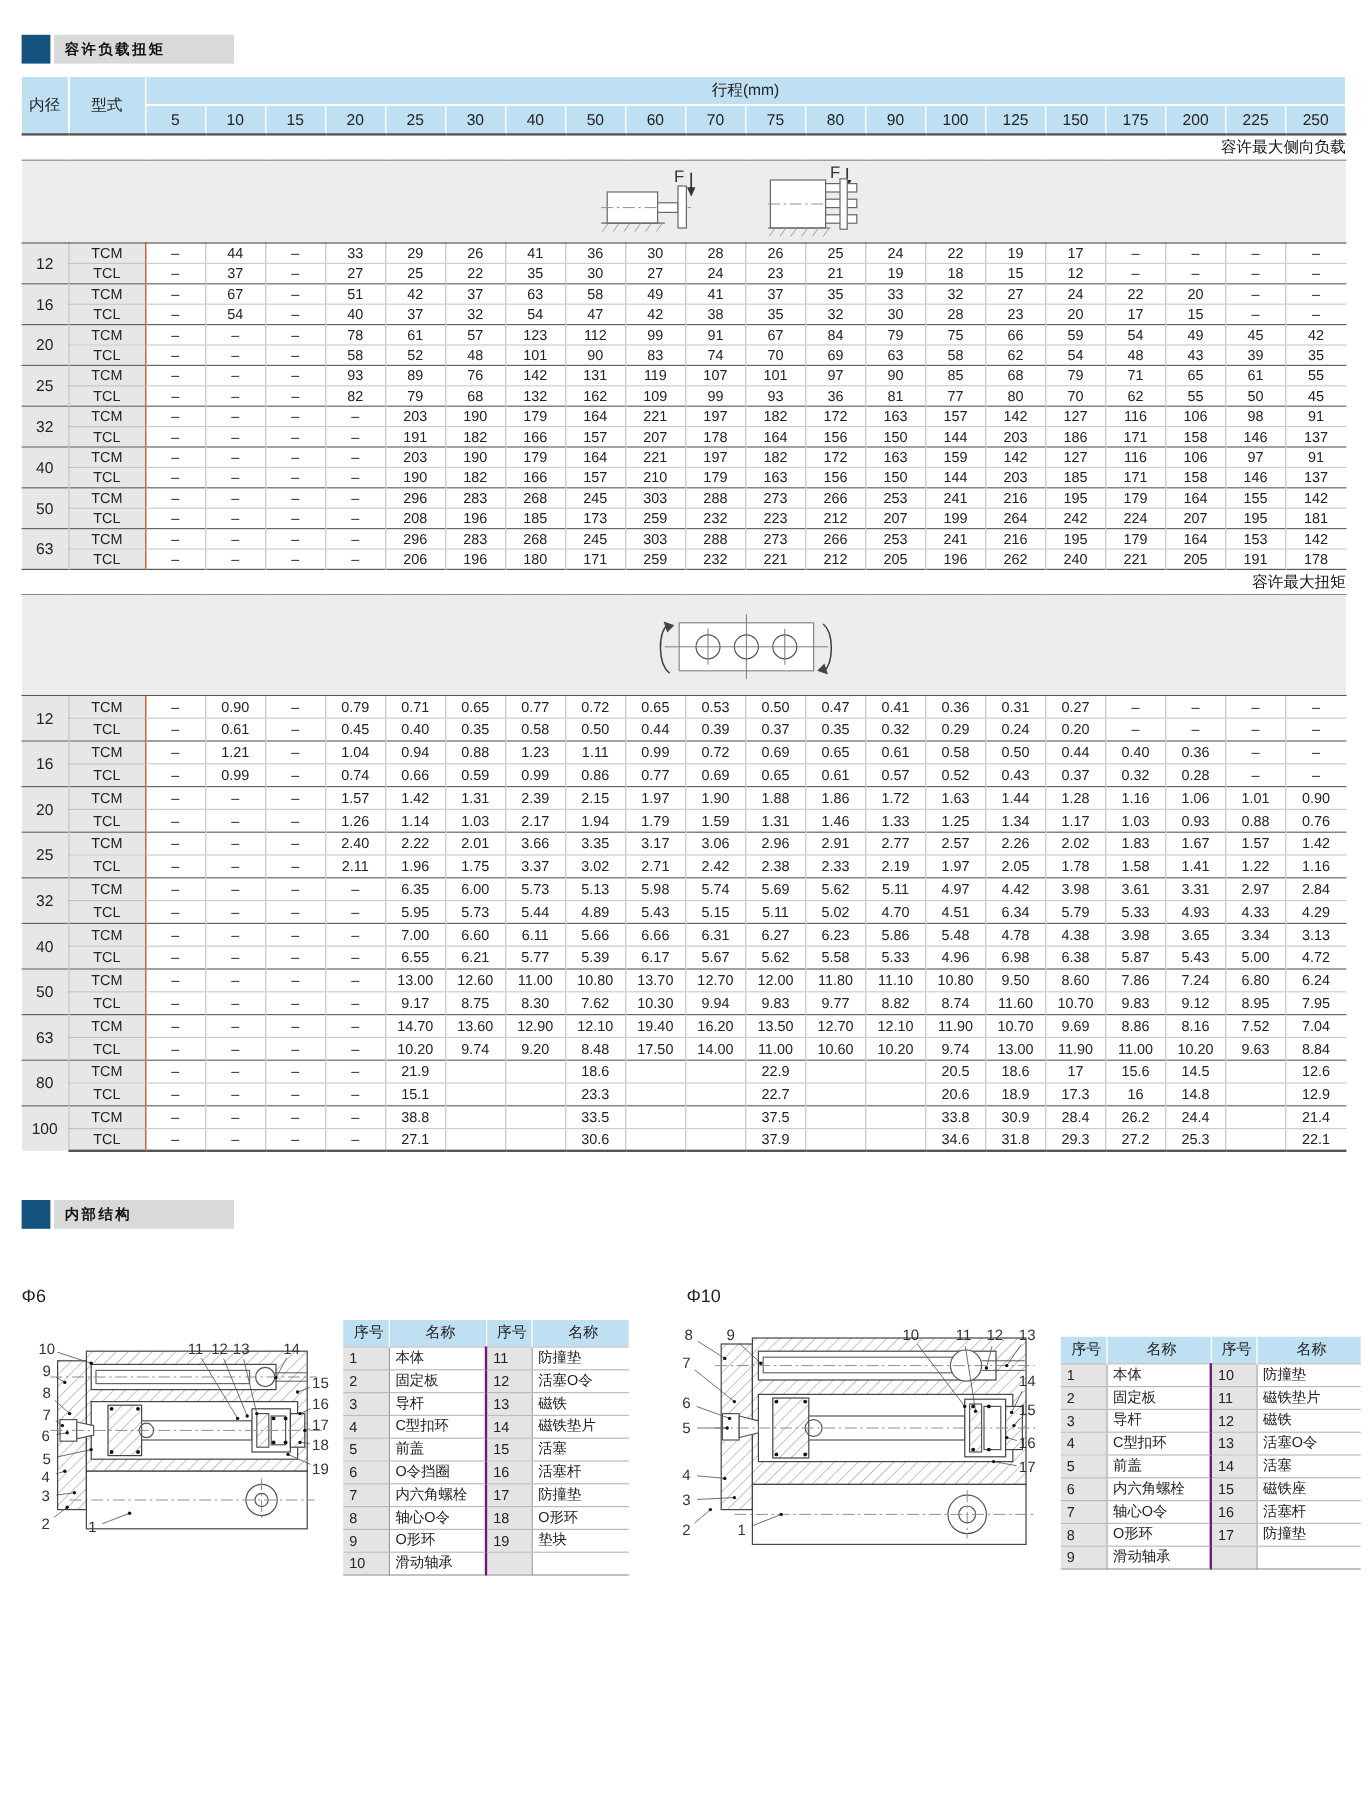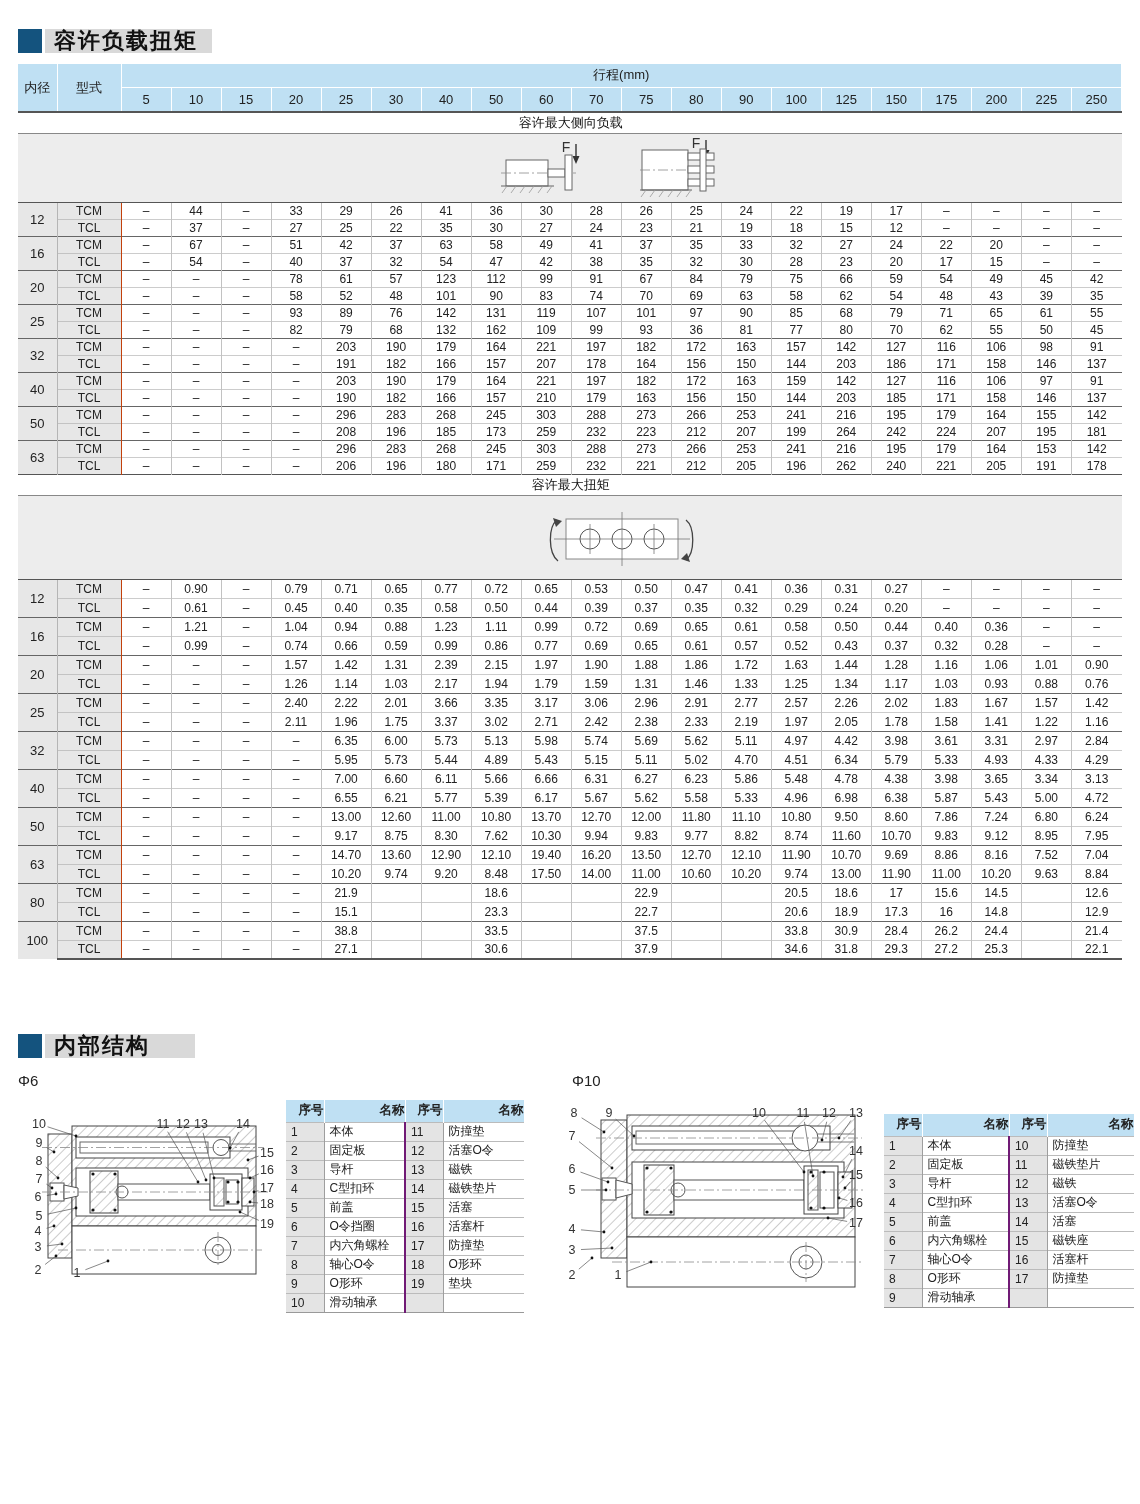--- a/index.html
+++ b/index.html
@@ -1,28 +1,28 @@
 <!DOCTYPE html>
 <html><head>
 <meta charset="utf-8">
 <style>
 *{margin:0;padding:0;box-sizing:border-box}
 html,body{width:1140px;background:#fff;font-family:"Liberation Sans",sans-serif}
 body{position:relative;height:1504px;color:#222}
 .sec-title{position:absolute;left:18px;height:26px;display:flex;align-items:center}
 .sq{width:24px;height:24px;background:#14537e;display:inline-block;flex:0 0 auto}
-.strip{display:inline-block;background:#d9d9d9;height:24px;line-height:24px;padding:0 14px 0 9px;min-width:150px;font-size:22px;font-weight:bold;color:#111;margin-left:3px;letter-spacing:2px}
+.strip{display:inline-block;background:#d9d9d9;height:24px;line-height:24px;padding:0 14px 0 9px;min-width:150px;font-size:12px;font-weight:bold;color:#111;margin-left:3px;letter-spacing:2px}
 table{border-collapse:collapse;table-layout:fixed}
 .main{position:absolute;left:18px;top:64px;width:1104px;font-size:12px;color:#222}
 .main th,.main td{text-align:center;vertical-align:middle;overflow:hidden;white-space:nowrap}
 col.cb{width:39px}col.ct{width:64px}col.cs{width:50px}
 th.blue{background:#bfe0f3;font-weight:normal;font-size:13px;border-right:1px solid #fff;height:23px;color:#222}
 th.side{border-bottom:2px solid #555}
 .stroke-th{background:#bfe0f3;font-weight:normal;font-size:13px;border-right:1px solid #fff;border-top:1px solid #fff;border-bottom:2px solid #555;height:25px;color:#222}
-.subhead td{text-align:center;font-size:13px;height:21px;padding-left:2px;background:#fff;border-top:1px solid #555;border-bottom:1px solid #888;color:#111}
+.subhead td{text-align:right;font-size:13px;height:21px;padding-left:2px;background:#fff;border-top:1px solid #555;border-bottom:1px solid #888;color:#111}
 .band td{background:#ededed;border-bottom:1px solid #555;position:relative;padding:0}
 .band1 td{height:69px}
 .band2 td{height:84px}
 td.bore{background:#e7e7e7;font-size:13px;border-right:1px solid #b5b5b5}
 td.type{background:#e7e7e7;border-right:1px solid #c2410c;border-top:1px solid #c3c3c3;font-size:12px}
 td.val{border-right:1px solid #c2c2c2;border-top:1px solid #cccccc}
 td.val:last-child{border-right:none}
 tr.grp td{border-top:1px solid #666}
 .t1 td{height:17px}
 .t2 td{height:19px}
@@ -32,21 +32,21 @@
 .cl{stroke:#8a8a8a;stroke-width:0.8;stroke-dasharray:10 3 2 3;fill:none}
 .cl2{stroke:#777;stroke-width:0.8;fill:none}
 .co{font-size:12.5px;fill:#333;text-anchor:middle}
 .leader{stroke:#555;stroke-width:0.7}
 .dot{fill:#111}
 .flabel{font-size:14px;fill:#333;text-anchor:middle}
 .oln{fill:#fff;stroke:#555;stroke-width:1}
 .oln2{fill:none;stroke:#555;stroke-width:1}
 .phi{position:absolute;font-size:15px;color:#222}
 .parts{position:absolute;font-size:12px;color:#222}
-.parts th{background:#bfe0f3;font-weight:bold;text-align:right;height:22px;padding-left:5px;border-right:1px solid #fff;font-size:12.5px;color:#222}
+.parts th{background:#bfe0f3;font-weight:normal;text-align:center;height:22px;padding-left:5px;border-right:1px solid #fff;font-size:12.5px;color:#222}
 .parts td{height:19px;border-top:1px solid #bbb;padding-left:5px;text-align:left;overflow:hidden;white-space:nowrap}
 .parts td.pnum{background:#e4e4e4;border-right:1px solid #9e9e9e}
 .parts td.pname{background:#fff;border-right:2px solid #701a75}
 .parts td.pname:last-child{border-right:none}
 .parts tr:last-child td{border-bottom:1px solid #999}
 col.pn{width:38px}col.pm{width:81px}col.pm2{width:87px}
 </style>
 </head>
 <body>
 
@@ -1032,21 +1032,21 @@
           <td class="val">31.8</td>
           <td class="val">29.3</td>
           <td class="val">27.2</td>
           <td class="val">25.3</td>
           <td class="val"></td>
           <td class="val">22.1</td>
         </tr>
       </tbody>
   </table>
 
-  <div class="sec-title" style="top:1033px">
+  <div class="sec-title" style="top:999px">
     <span class="sq"></span>
     <span class="strip">内部结构</span>
   </div>
 
   <div class="phi" style="left:18px;top:1072px">Φ6</div>
   <svg class="draw" style="left:18px;top:1096px" width="267" height="196" viewBox="0 0 267 196">
     <defs>
       <pattern id="h6" width="7" height="7" patternUnits="userSpaceOnUse" patternTransform="rotate(45)">
         <rect width="7" height="7" fill="#fff"></rect>
         <line x1="0" y1="0" x2="0" y2="7" stroke="#999" stroke-width="1"></line>

